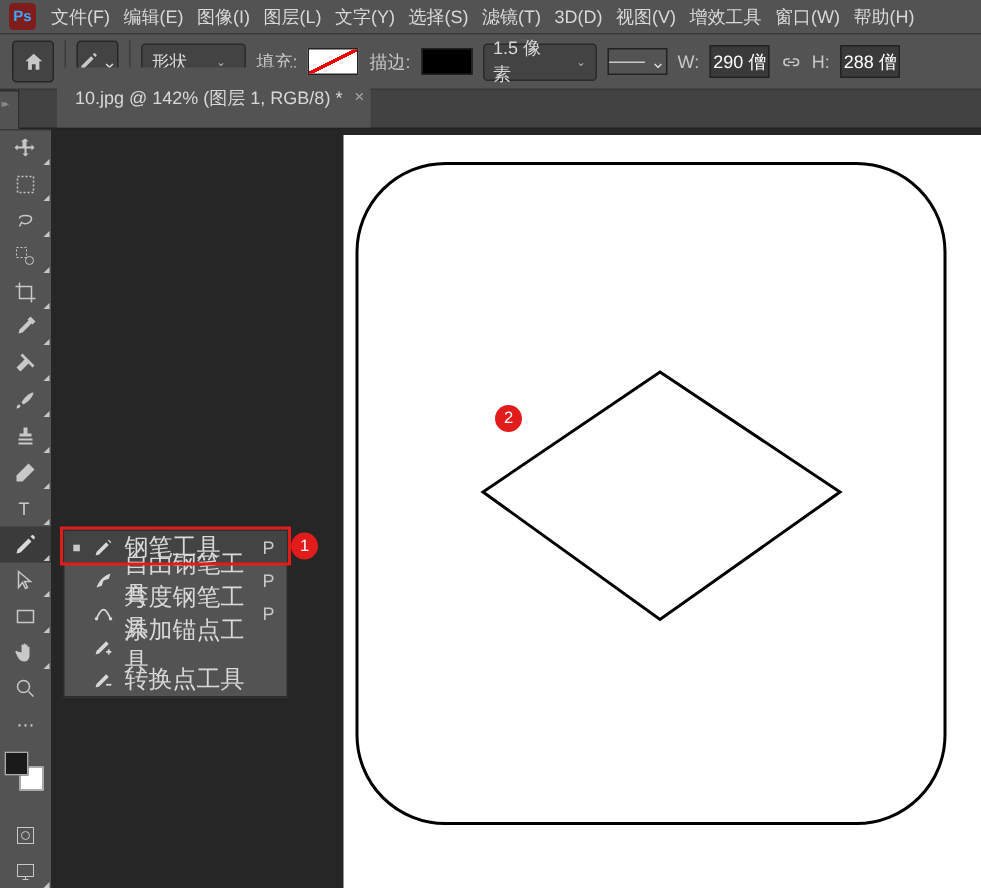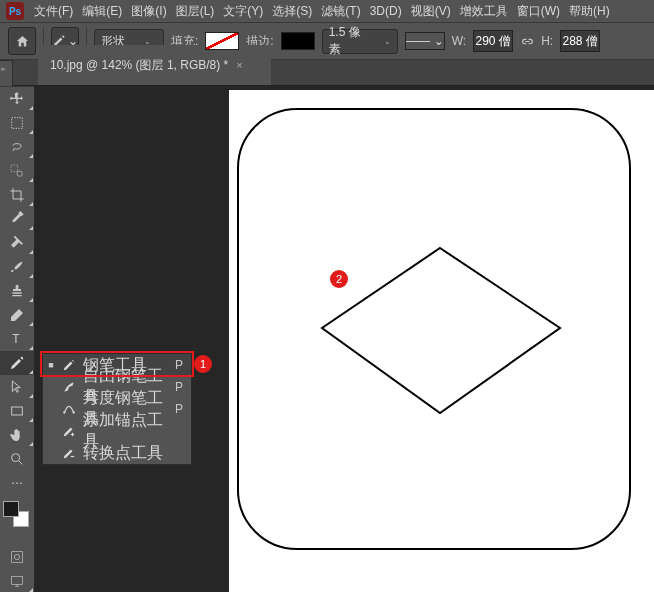--- a/index.html
+++ b/index.html
@@ -20,21 +20,21 @@
   .swatch { width: 34px; height: 18px; border: 1px solid #222; background: #fff; position: relative; }
   .swatch.redline::after { content: ""; position: absolute; left: 0; top: 0; right: 0; bottom: 0; background: linear-gradient(to top left, transparent 46%, #e00 46%, #e00 54%, transparent 54%); }
   .swatch.black { background: #000; }
   .stroke-sample { width: 40px; height: 18px; border: 1px solid #222; display: flex; align-items: center; justify-content: center; }
   .stroke-sample .line { width: 28px; height: 1px; background: #cacaca; }
   .num-input { width: 40px; height: 22px; background: #3a3a3a; border: 1px solid #222; color: #ffffff; text-align: center; line-height: 20px; }
   .link-ic { width: 14px; height: 20px; display: flex; align-items: center; justify-content: center; }
 
   
   .tabbar { height: 26px; background: #424242; display: flex; align-items: flex-end; padding-left: 38px; border-bottom: 1px solid #222; }
-  .tab { height: 40px; background: #535353; padding: 0 28px 0 12px; display: flex; align-items: center; gap: 8px; font-size: 12px; color: #d8d8d8; border-top-left-radius: 2px; border-top-right-radius: 2px; }
+  .tab { height: 40px; background: #535353; padding: 0 4px 0 12px; display: flex; align-items: center; gap: 8px; font-size: 12px; color: #d8d8d8; border-top-left-radius: 2px; border-top-right-radius: 2px; }
   .tab .close { color: #aaa; font-size: 11px; }
 
   
   .sidebar-narrow { position: absolute; left: 0; top: 60px; width: 13px; height: 532px; background: #535353; border-right: 1px solid #2e2e2e; border-top: 1px solid #2e2e2e; }
   .sidebar-narrow .exp { position: absolute; top: 4px; left: 1px; color: #888; font-size: 7px; letter-spacing: -2px; }
 
   
   .toolbox { position: absolute; left: 0; top: 86px; width: 34px; background: #535353; border-top: 1px solid #383838; }
   .tool { width: 34px; height: 24px; display: flex; align-items: center; justify-content: center; position: relative; }
   .tool.active { background: #3b3b3b; }

